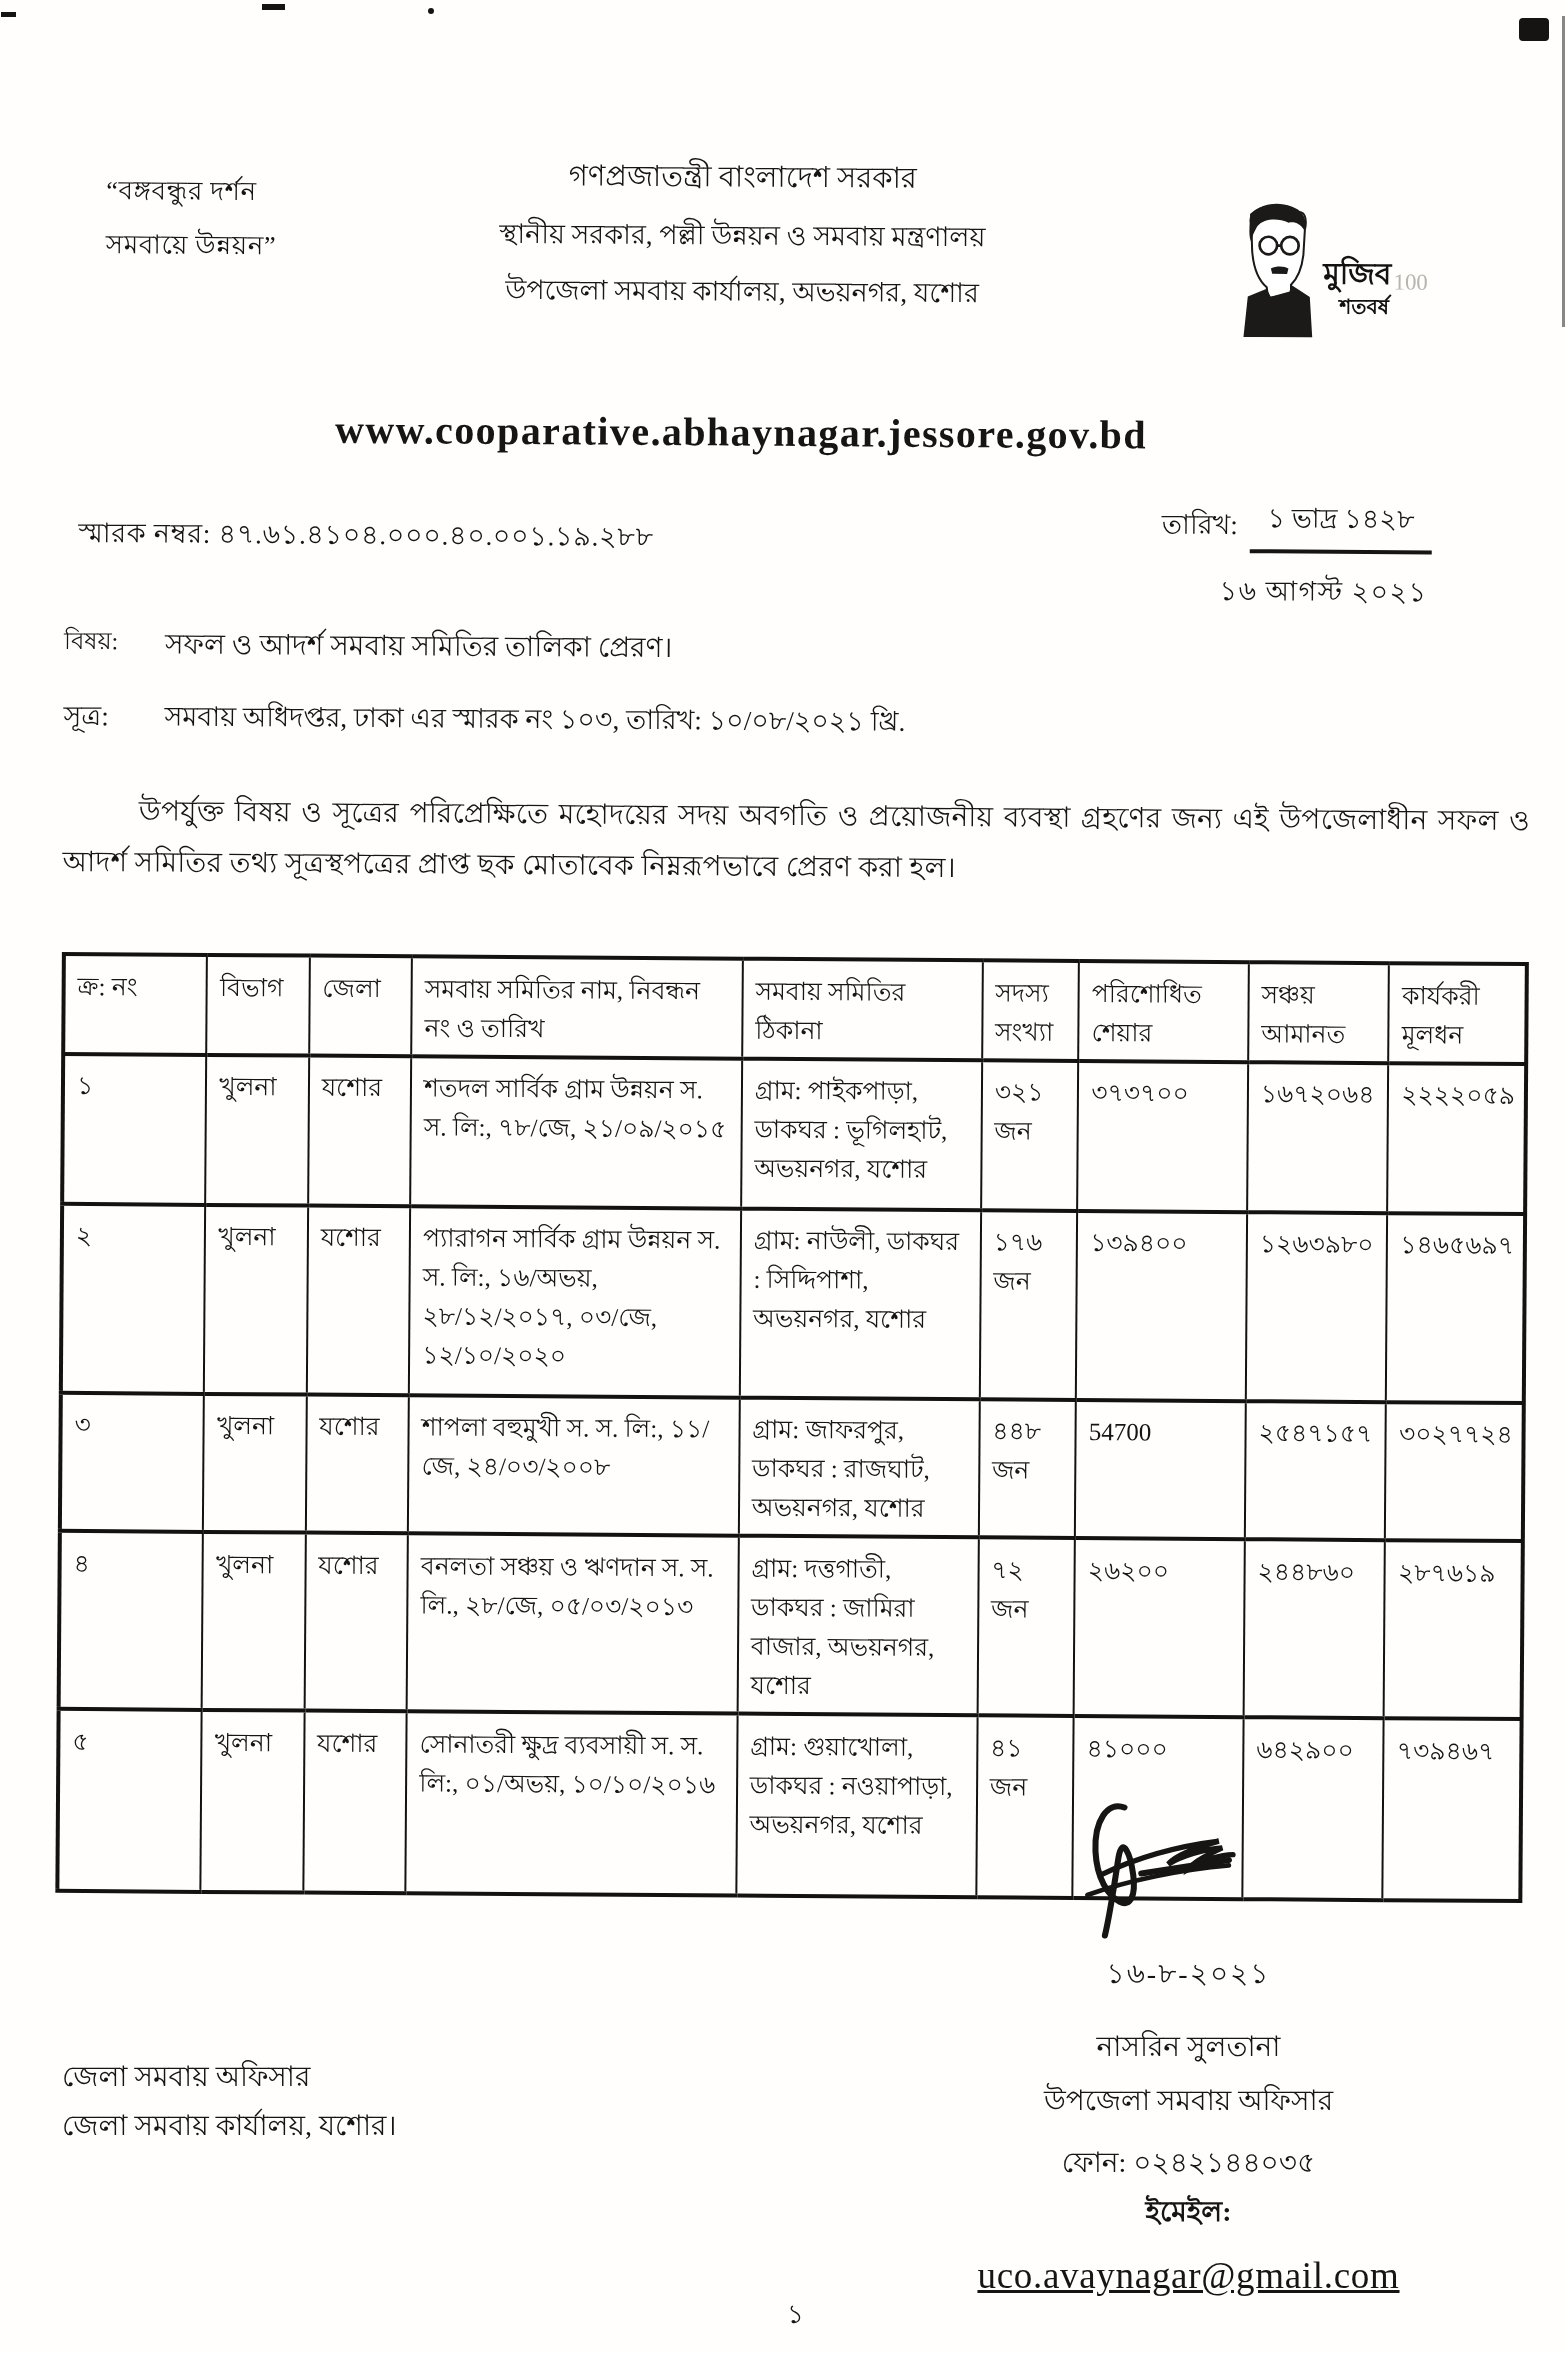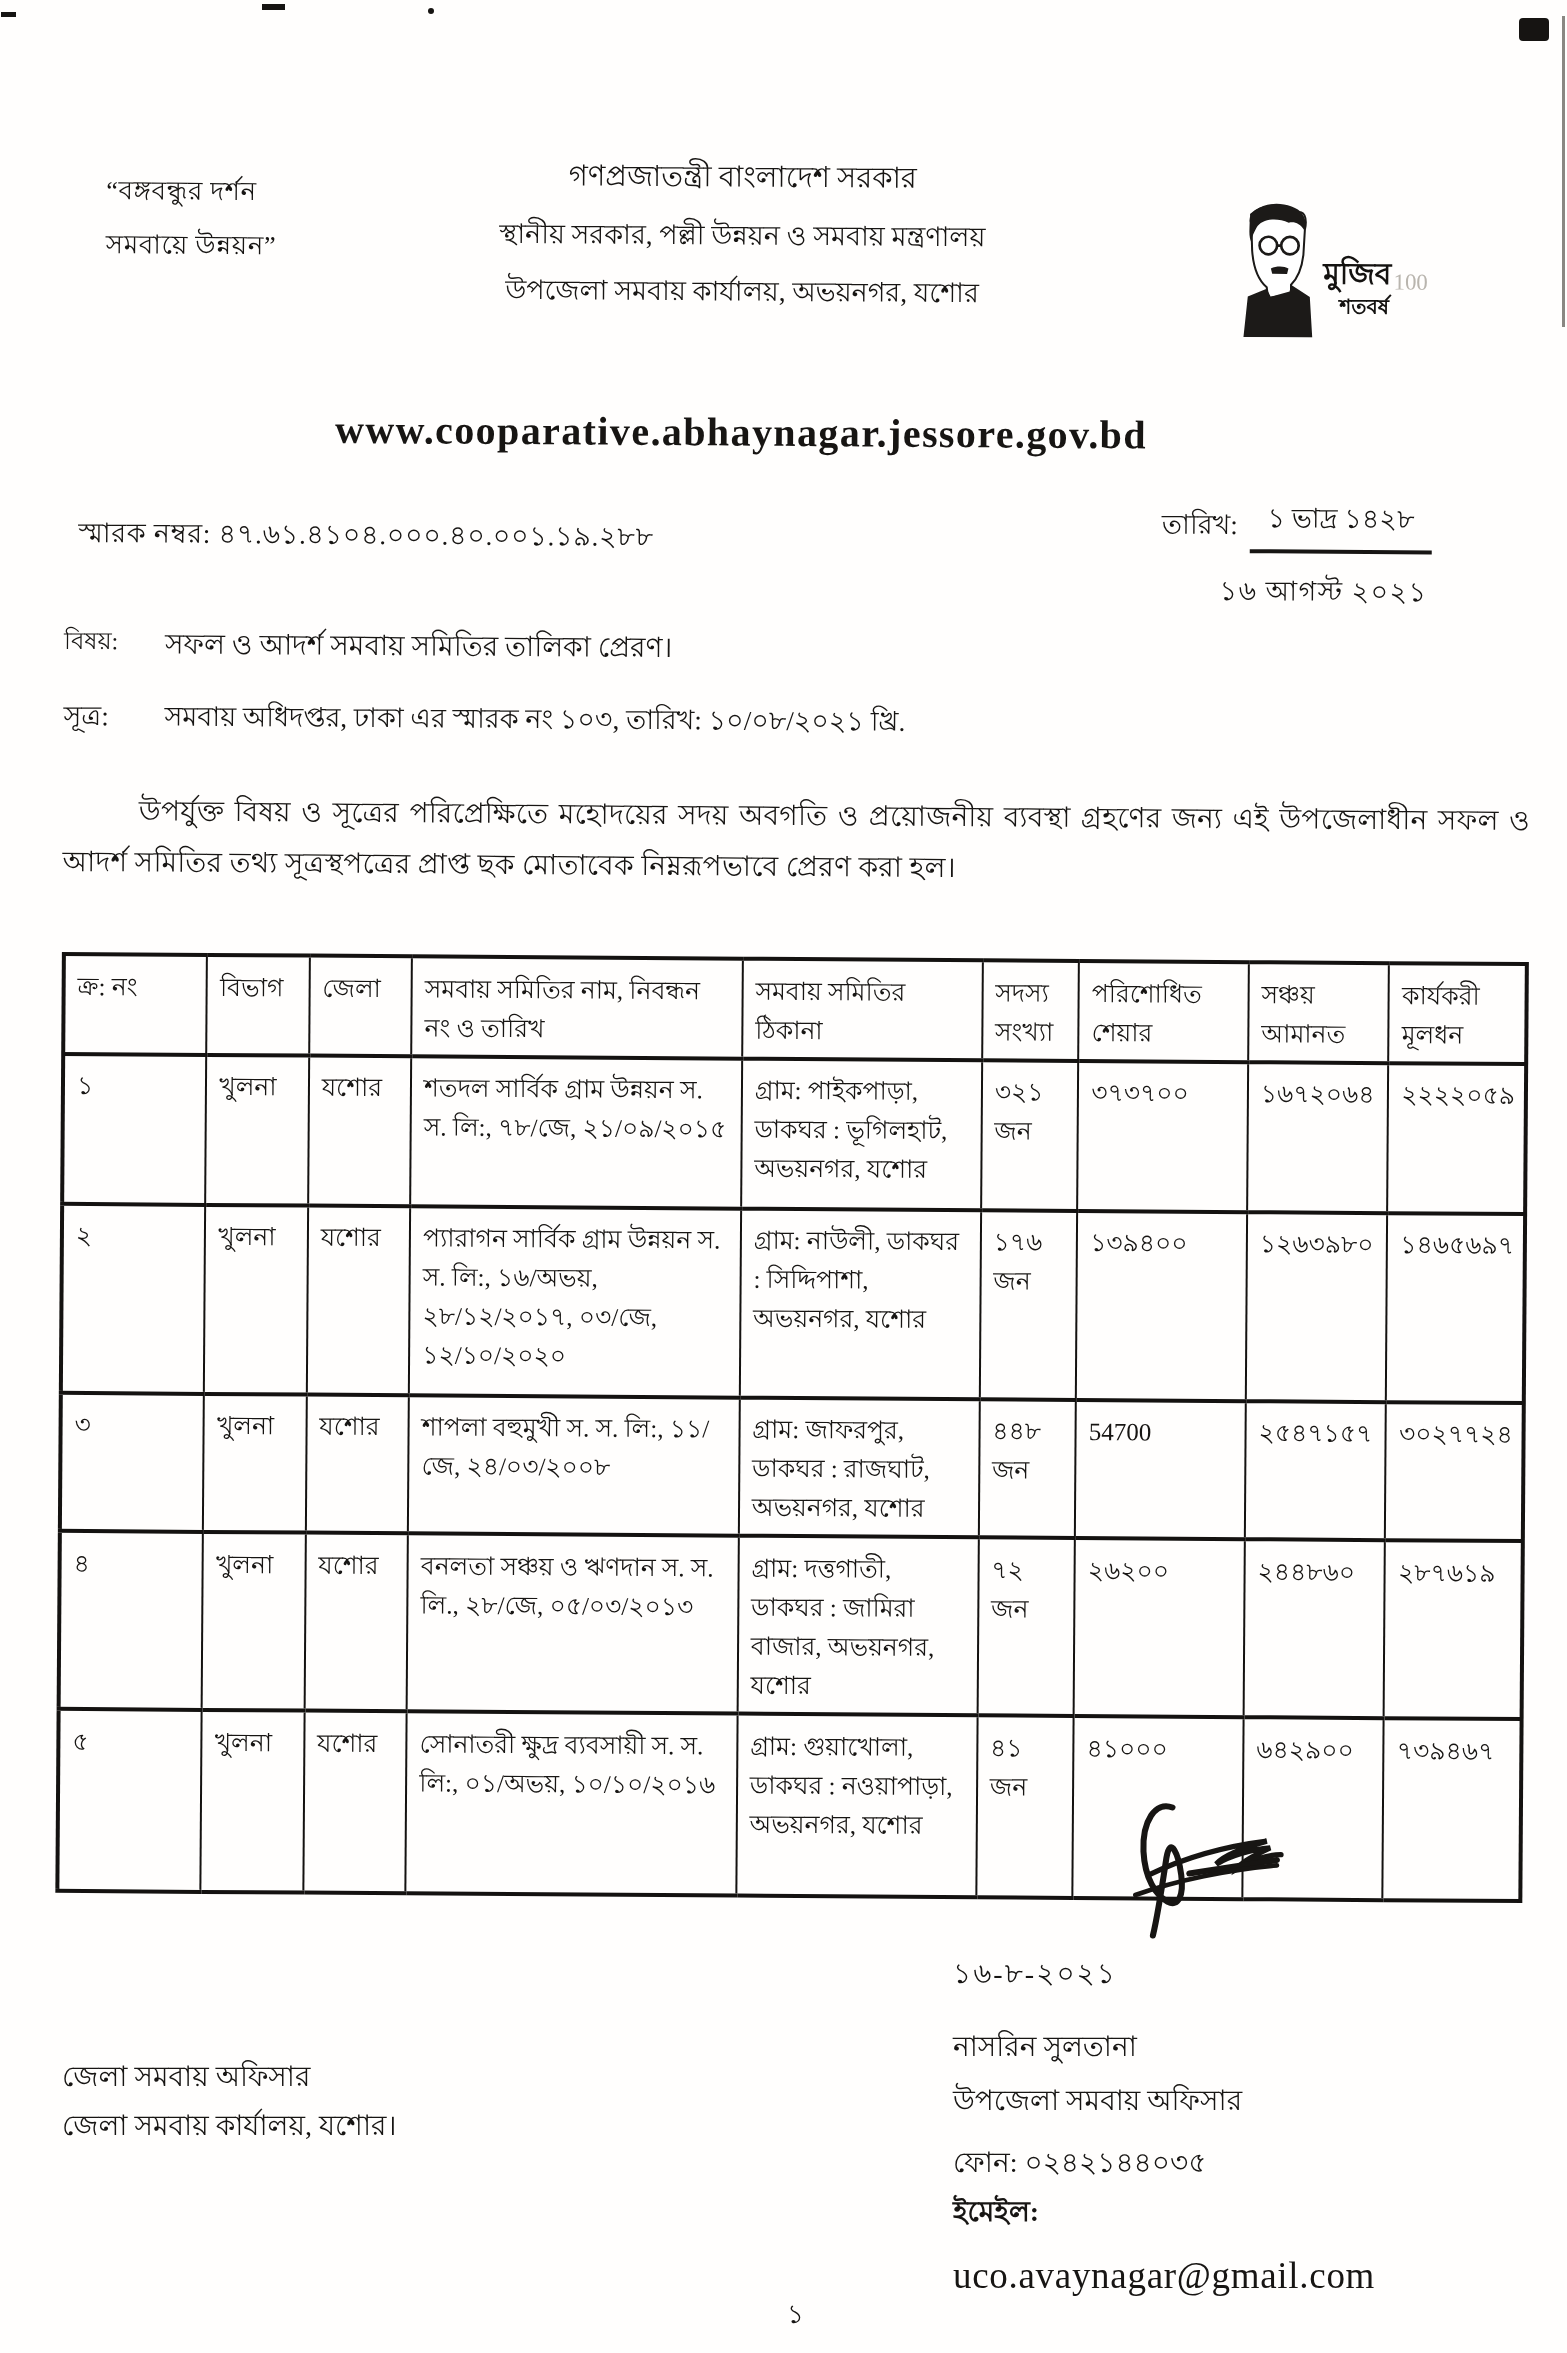--- a/index.html
+++ b/index.html
@@ -74,29 +74,29 @@
     vertical-align:top;text-align:left;
     padding:10.8px 9.5px 6.8px 12px;
     font-size:25px;font-weight:normal;line-height:39px;
     overflow:hidden;
   }
   tr.h-row{height:95px;}
   tr.r1{height:150px;} tr.r2{height:189px;} tr.r3{height:128px;}
   tr.r4{height:166px;} tr.r5{height:182px;}
   .blocky span{display:block;}
   
-  .sig-block{position:absolute;left:953px;top:1794px;width:567px;text-align:left;}
+  .sig-block{position:absolute;left:905px;top:1794px;width:567px;text-align:center;}
   .sig-mark{position:relative;height:155px;}
   .sig-mark svg{position:absolute;left:155px;top:0;}
   .sig-date{font-size:28px;letter-spacing:2px;margin-top:2.7px;}
   .sig-name{font-size:28px;margin-top:26px;}
   .sig-title{font-size:28px;margin-top:7px;}
   .sig-phone{font-size:28px;margin-top:15px;}
   .sig-email-lbl{font-size:28px;font-weight:bold;margin-top:2px;}
-  .sig-email{font-size:37px;margin-top:17.6px;letter-spacing:0.7px;}
+  .sig-email{font-size:37px;margin-top:17.6px;letter-spacing:0.7px;text-decoration:underline;}
   
   .footer-left{position:absolute;left:62px;top:2052px;font-size:28px;line-height:49px;}
   .page-no{position:absolute;left:0;right:0;top:2294px;text-align:center;font-size:26px;}
   
   .art{position:absolute;background:#161412;}
   .a1{left:1.4px;top:12px;width:15px;height:4.7px;}
   .a2{left:262px;top:4px;width:23px;height:6px;}
   .a3{left:428px;top:8px;width:6px;height:6px;border-radius:50%;}
   .a4{left:1519px;top:17.6px;width:30px;height:23px;border-radius:4px;}
   .a5{left:1562px;top:16px;width:2.7px;height:311px;background:#8a8782;}

